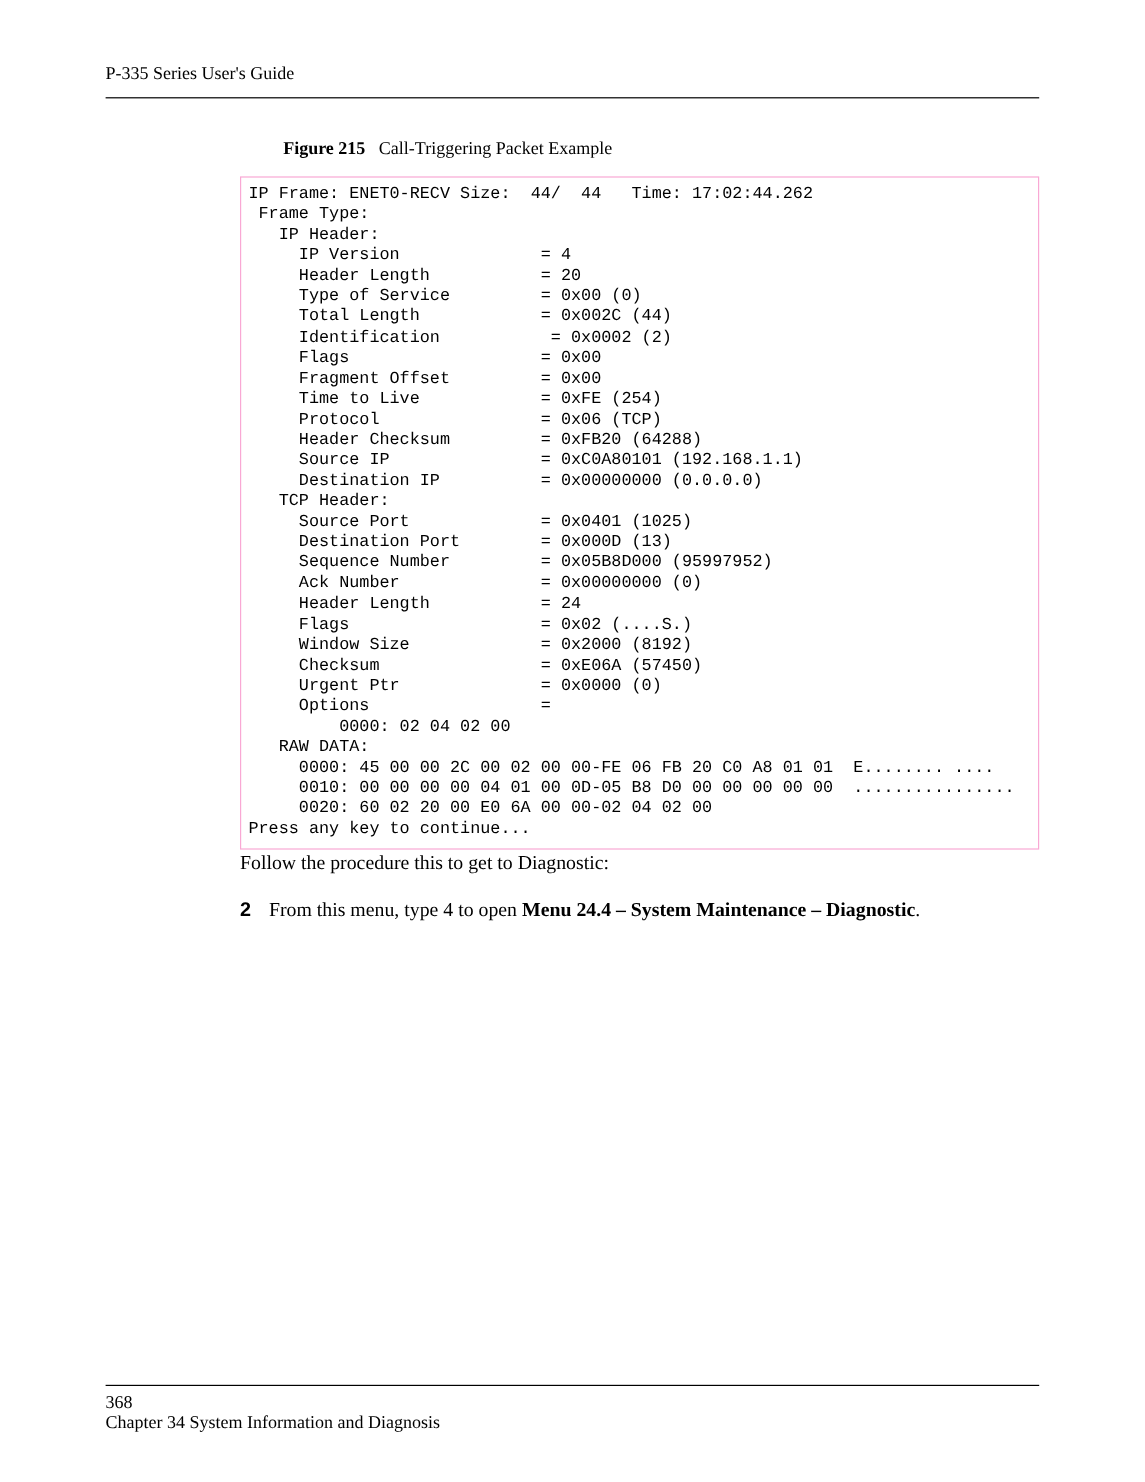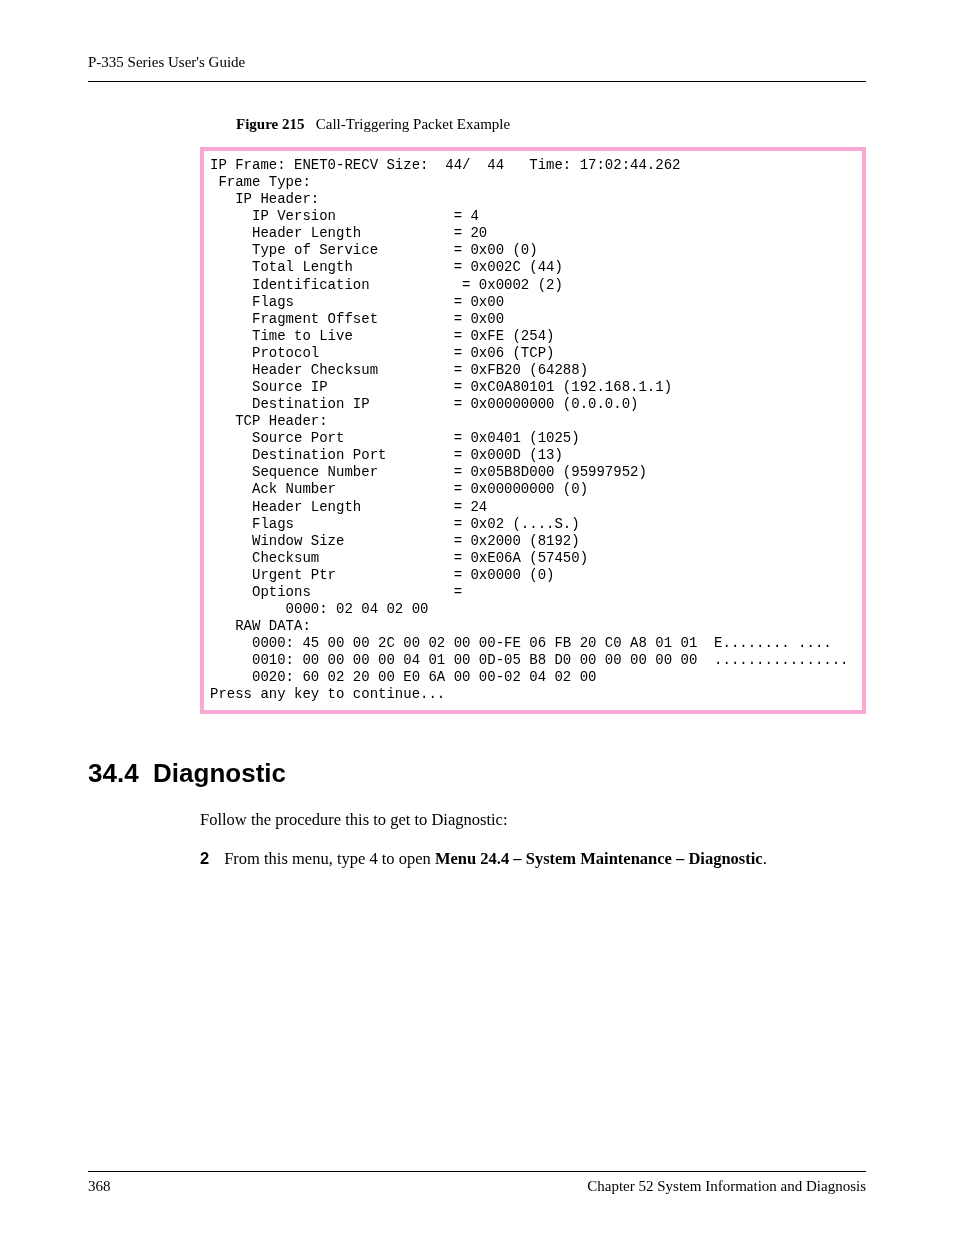--- a/index.html
+++ b/index.html
@@ -27,21 +27,21 @@
       margin: 0 0 34px 0;
     }
     .figure-caption {
       font-size: 15px;
       margin: 0 0 14px 112px;
     }
     .figure-caption .fig-label { font-weight: bold; margin-left: 36px; }
     .code-box {
       margin-left: 112px;
       margin-right: 0px;
-      border: 4px solid #f9a8d4;
+      border: 1px solid #f9a8d4;
       padding: 6px 6px 6px 6px;
       font-family: "Courier New", Courier, monospace;
       font-size: 14px;
       line-height: 1.22;
       white-space: pre;
     }
     h2.section {
       font-size: 26px;
       font-weight: bold;
       margin: 44px 0 20px 0;
@@ -70,20 +70,21 @@
     .footer {
       position: absolute;
       left: 88px;
       right: 88px;
       bottom: 40px;
       border-top: 1.5px solid #000;
       padding-top: 6px;
       font-size: 15px;
       display: flex;
       justify-content: space-between;
+      flex-direction: column;
     }
   </style>
 </head>
 <body>
 
 <div class="page">
   <div class="running-header">P-335 Series User's Guide</div>
   <hr class="rule">
 
   <p class="figure-caption">
@@ -116,30 +117,27 @@
      Checksum                = 0xE06A (57450)
      Urgent Ptr              = 0x0000 (0)
      Options                 =
          0000: 02 04 02 00
    RAW DATA:
      0000: 45 00 00 2C 00 02 00 00-FE 06 FB 20 C0 A8 01 01  E........ ....
      0010: 00 00 00 00 04 01 00 0D-05 B8 D0 00 00 00 00 00  ................
      0020: 60 02 20 00 E0 6A 00 00-02 04 02 00
 Press any key to continue...</div>
 
-  <h2 class="section">
-    <span>34.4</span>&nbsp;&nbsp;<span>Diagnostic</span>
-  </h2>
 
   <p class="body">Follow the procedure this to get to Diagnostic:</p>
 
   <ol class="steps">
     <li>
       <span class="num">2</span>
       <span>From this menu, type 4 to open </span><strong>Menu 24.4 – System Maintenance – Diagnostic</strong><span>.</span>
     </li>
   </ol>
 </div>
 
 <div class="footer">
   <span>368</span>
-  <span>Chapter 52 System Information and Diagnosis</span>
+  <span>Chapter 34 System Information and Diagnosis</span>
 </div>
 
 </body></html>

